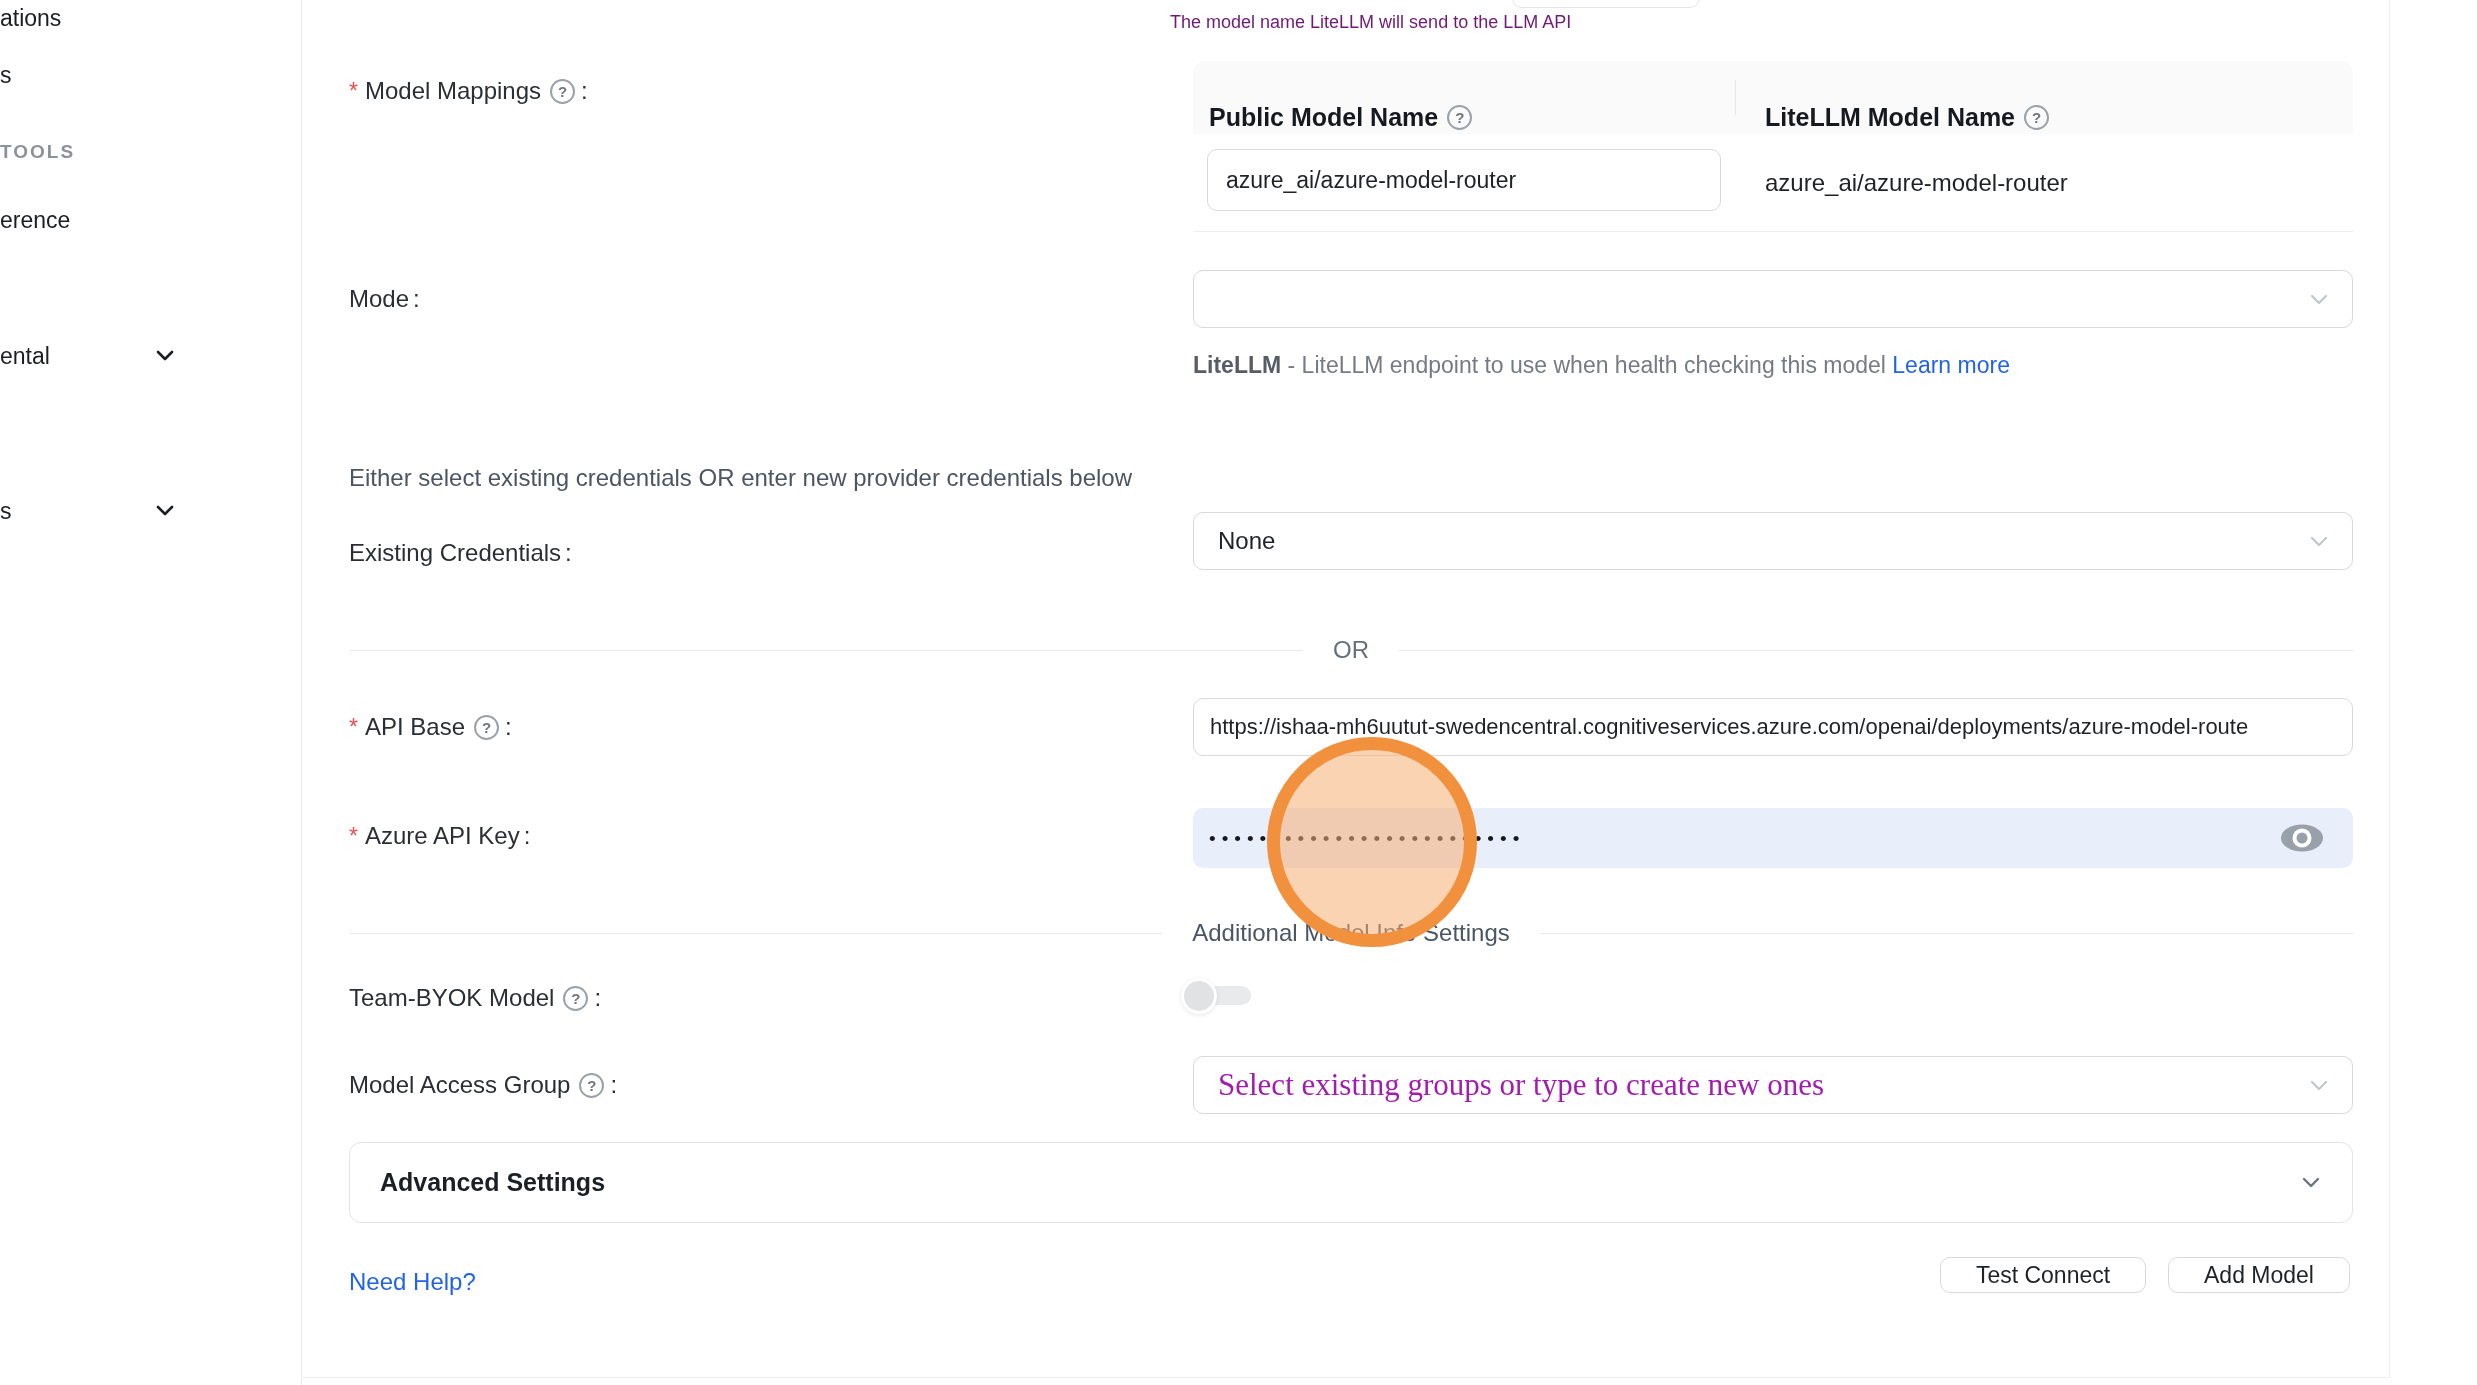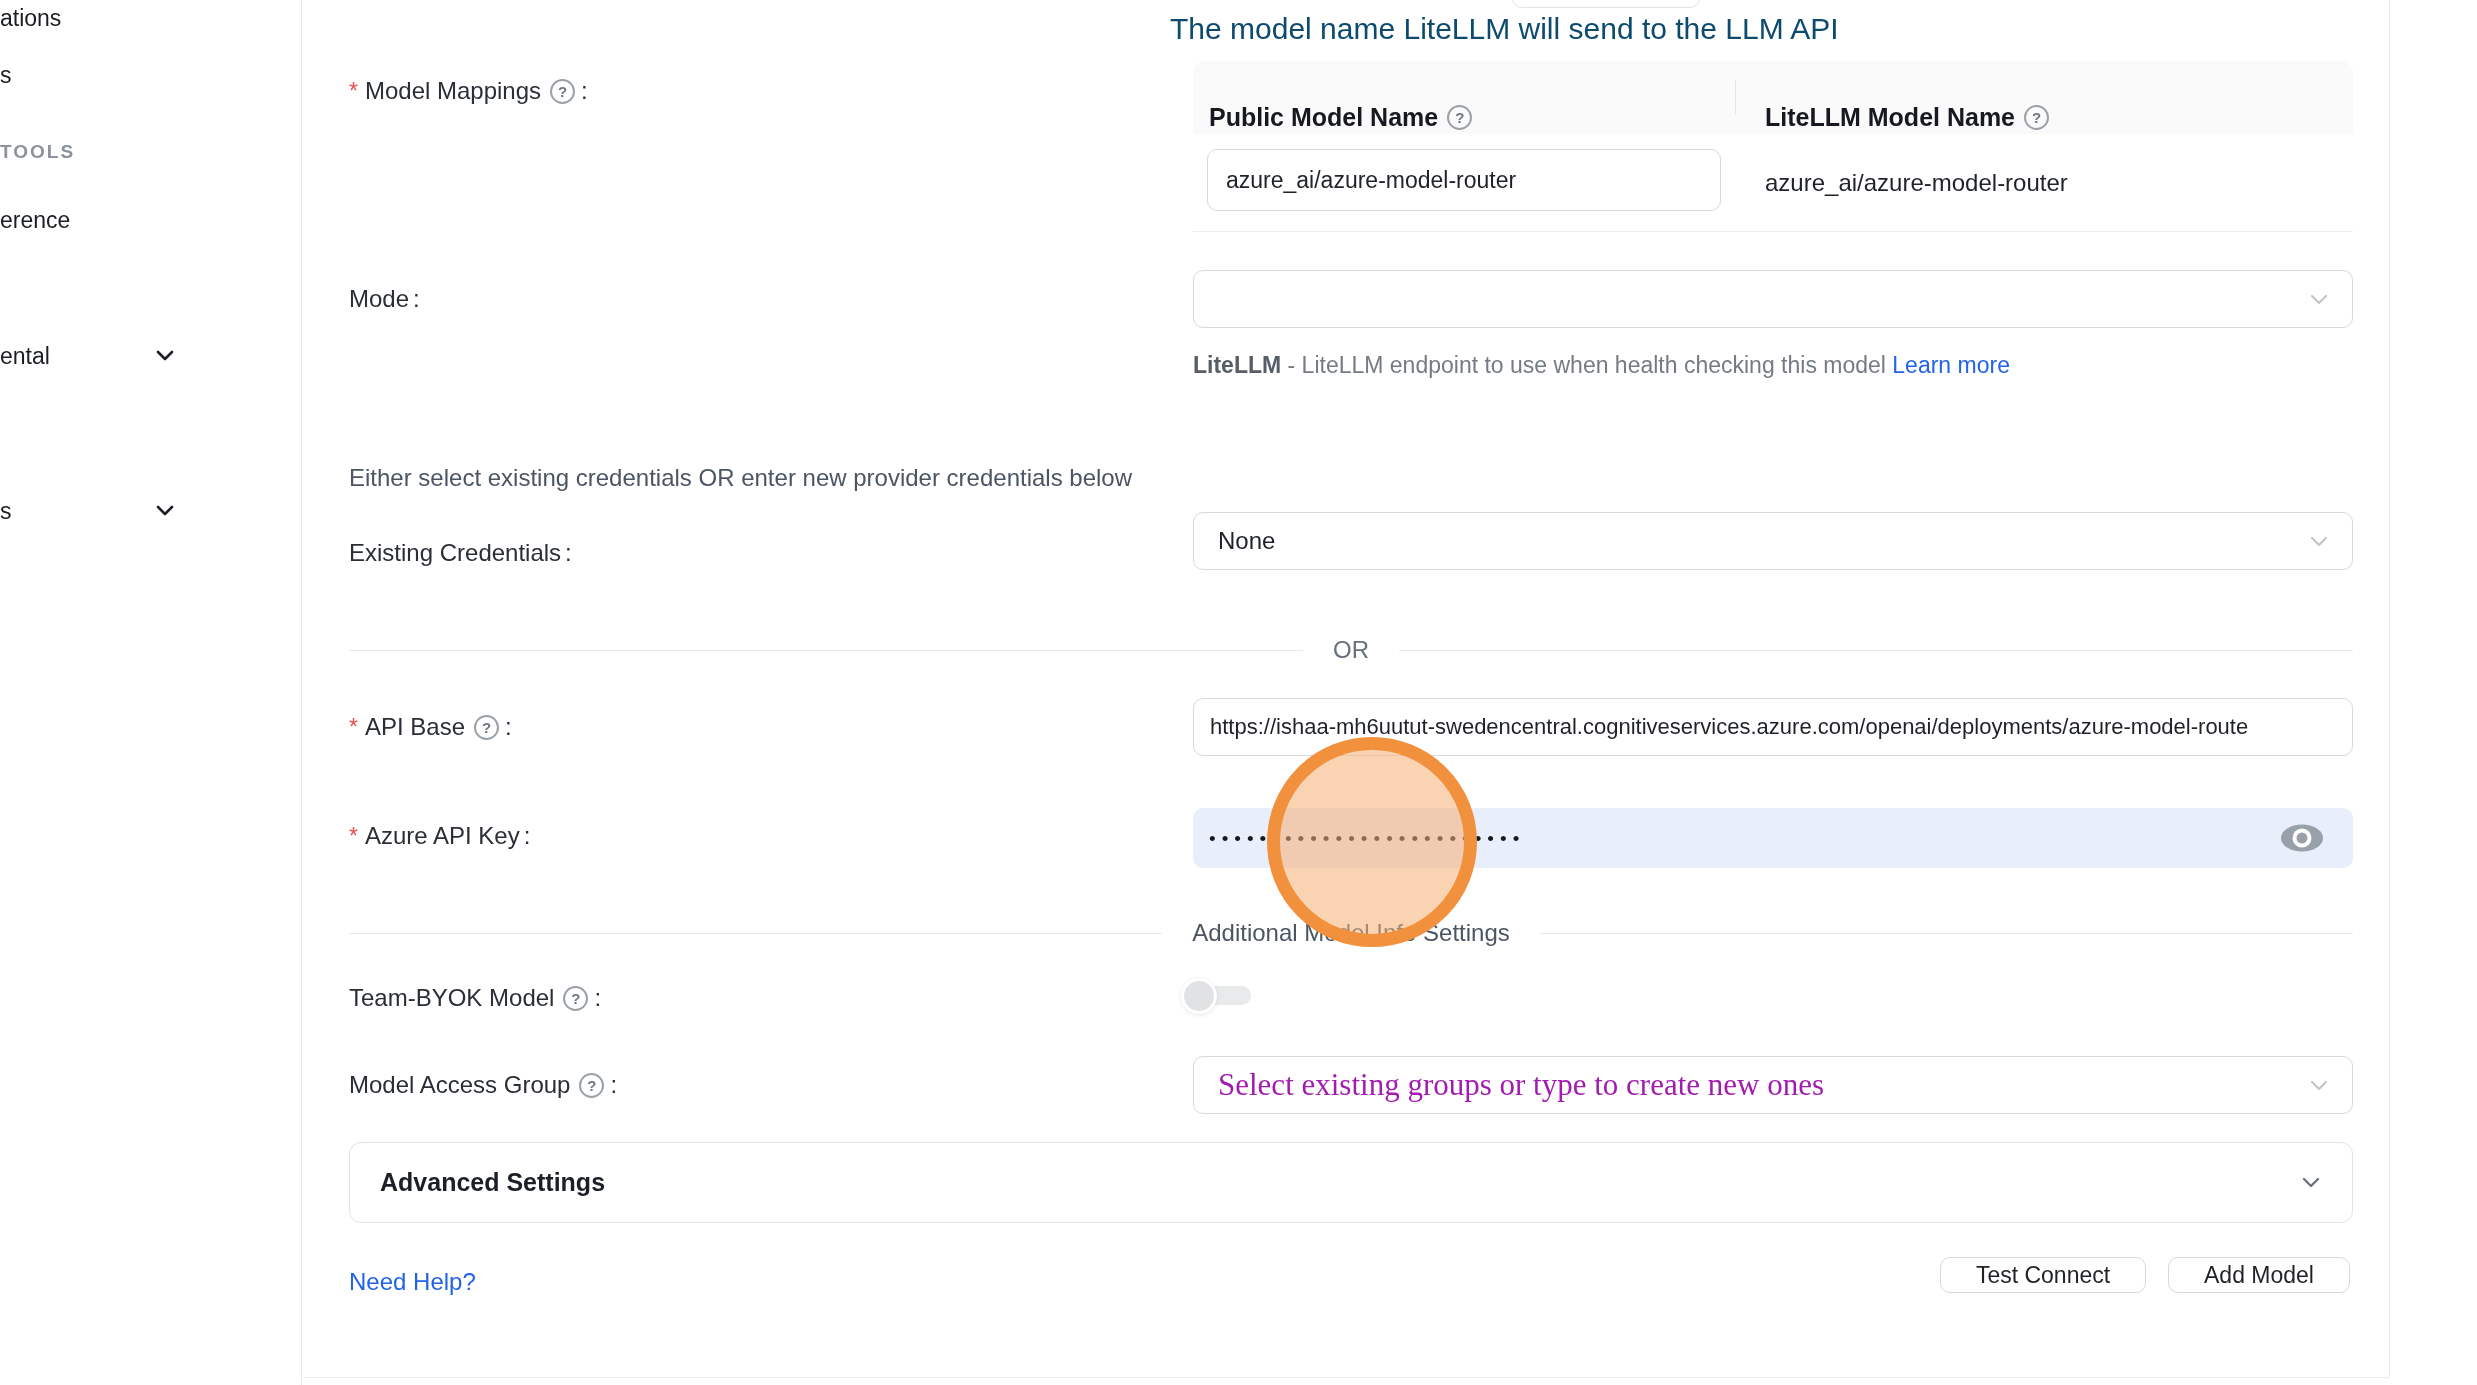--- a/index.html
+++ b/index.html
@@ -19,21 +19,21 @@
   .sb-chevron { position:absolute; left:152px; width:26px; height:26px; }
 
   
   .card { position:absolute; left:303px; top:0; width:2087px; height:1378px;
           background:#fff; border-right:1px solid #ececee; border-bottom:1px solid #ececee; }
 
   
   .sliver { position:absolute; left:1512px; top:-26px; width:188px; height:34px;
             border:1px solid #e3e4e6; border-radius:10px; background:#fff; }
 
-  .hint-text { position:absolute; left:1170px; top:12px; font-size:30px; color:#0c4a6e; }
+  .hint-text { position:absolute; left:1170px; top:12px; font-size:18px; color:#701a75; }
 
   
   .label-row { position:absolute; left:349px; height:32px; display:flex; align-items:center;
                font-size:24px; color:#2a2f36; white-space:nowrap; }
   .req { color:#ee4f4f; margin-right:7px; font-size:23px; }
   .colon { margin-left:4px; }
   .q-icon { display:inline-flex; align-items:center; justify-content:center;
             width:25px; height:25px; border:2px solid #9aa1a9; border-radius:50%;
             color:#6f7680; font-size:15px; font-weight:700; margin-left:9px; }
   .label-row .q-icon { margin-right:2px; }

